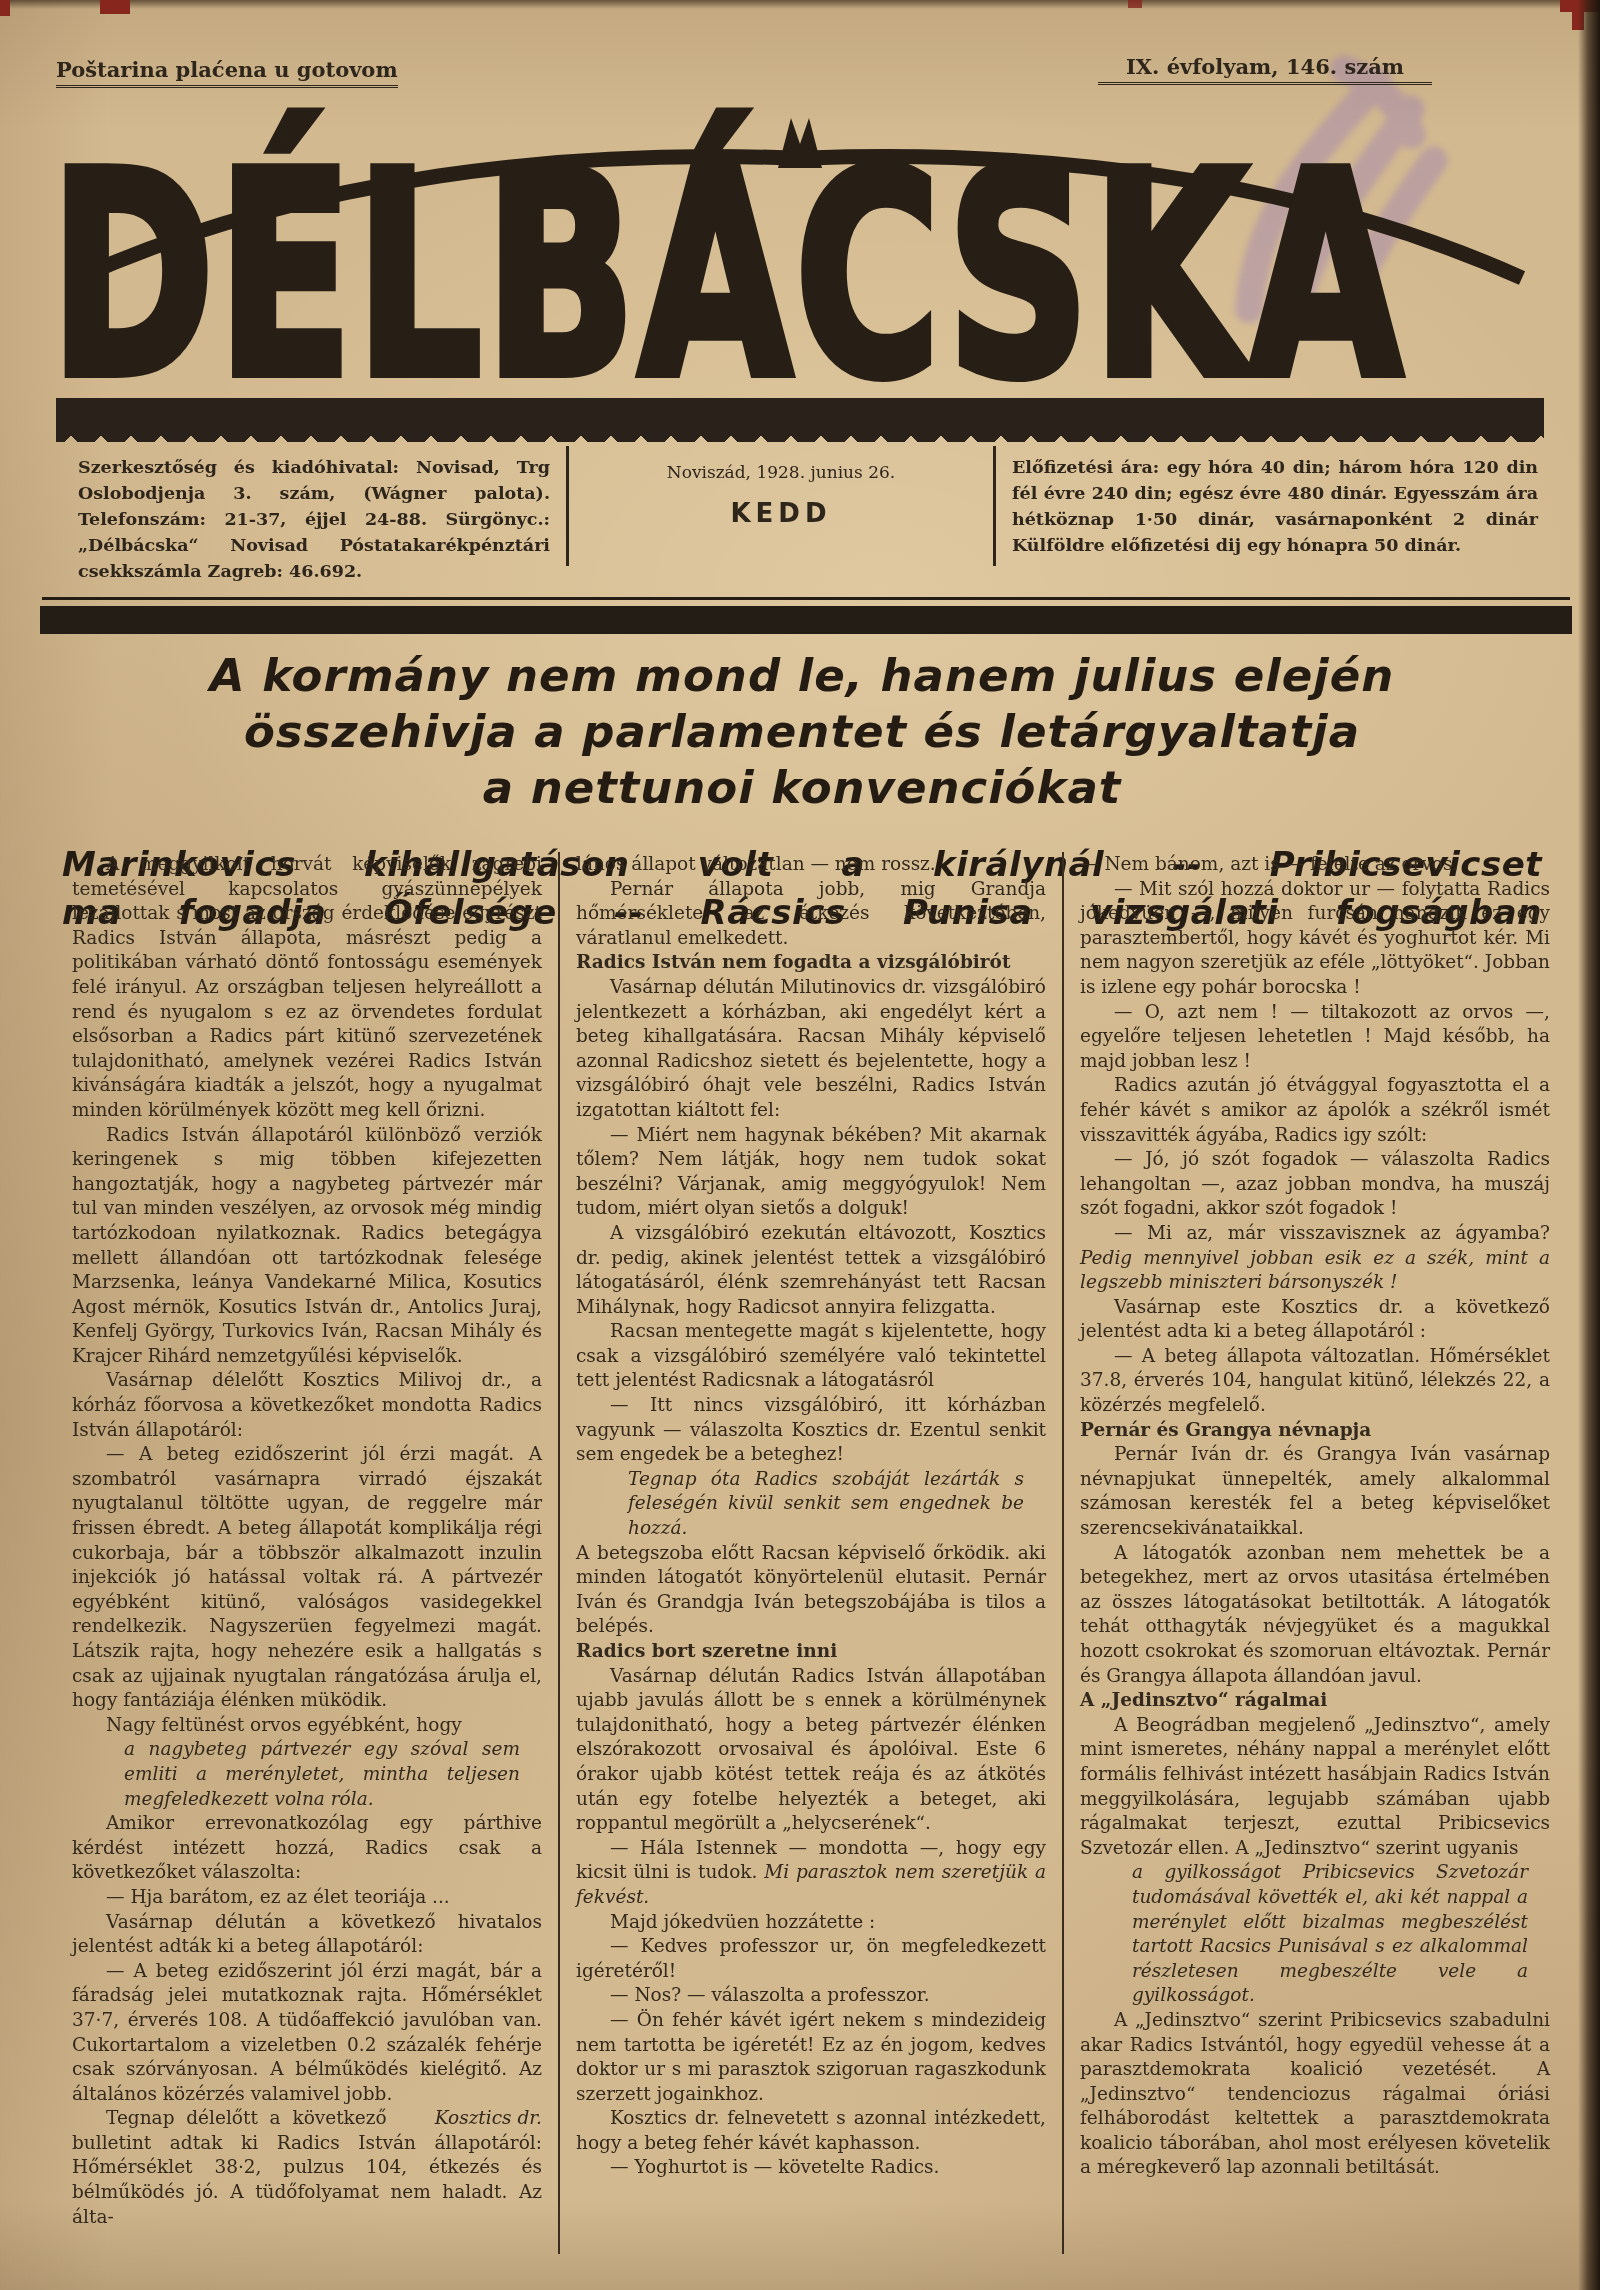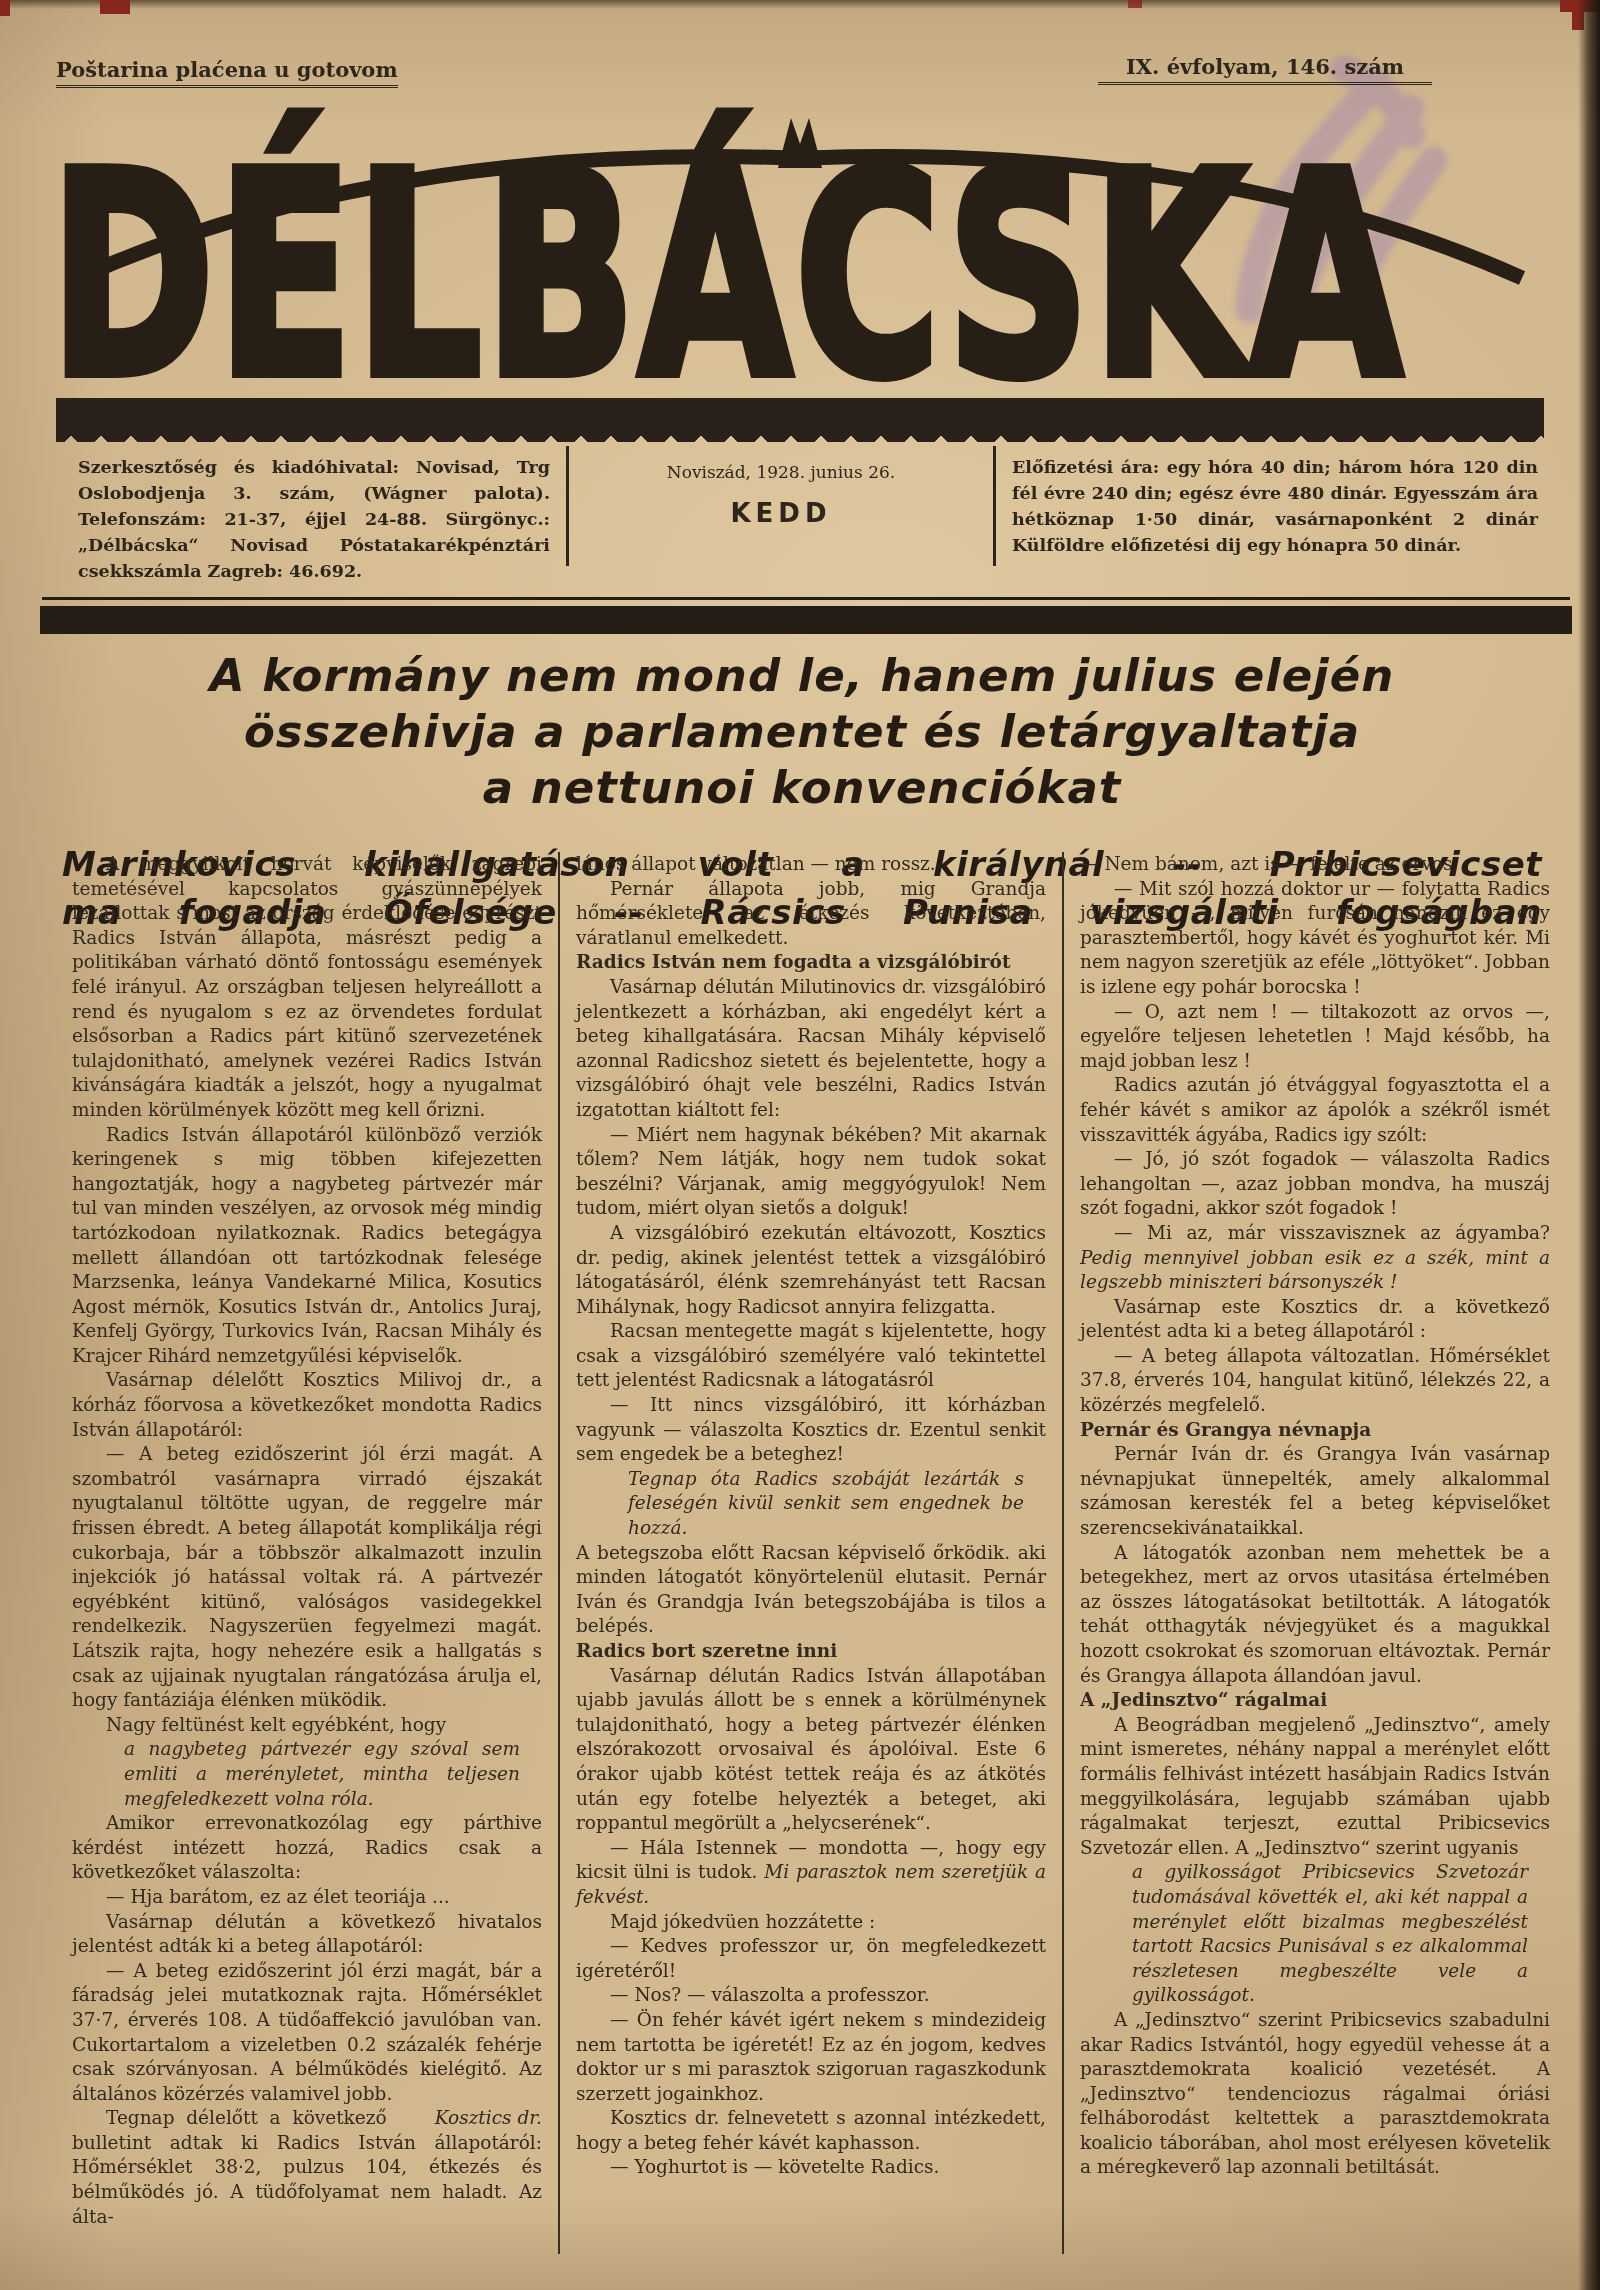--- a/index.html
+++ b/index.html
@@ -135,21 +135,21 @@
       <div class="subline">ma fogadja Őfelsége -- Rácsics Punisa vizsgálati fogságban</div>
     </div>
   </div>
 
   <div class="cols" id="columns">
       <div class="col">
         <p class="b-p"><span>A meggyilkolt horvát képviselők zagrebi temetésével kapcsolatos gyászünnepélyek lezajlottak s most az ország érdeklődése egyrészt Radics István állapota, másrészt pedig a politikában várható döntő fontosságu események felé irányul. Az országban teljesen helyreállott a rend és nyugalom s ez az örvendetes fordulat elsősorban a Radics párt kitünő szervezetének tulajdonitható, amelynek vezérei Radics István kivánságára kiadták a jelszót, hogy a nyugalmat minden körülmények között meg kell őrizni.</span></p>
         <p class="b-p"><span>Radics István állapotáról különböző verziók keringenek s mig többen kifejezetten hangoztatják, hogy a nagybeteg pártvezér már tul van minden veszélyen, az orvosok még mindig tartózkodoan nyilatkoznak. Radics betegágya mellett állandóan ott tartózkodnak felesége Marzsenka, leánya Vandekarné Milica, Kosutics Agost mérnök, Kosutics István dr., Antolics Juraj, Kenfelj György, Turkovics Iván, Racsan Mihály és Krajcer Rihárd nemzetgyűlési képviselők.</span></p>
         <p class="b-p"><span>Vasárnap délelőtt Kosztics Milivoj dr., a kórház főorvosa a következőket mondotta Radics István állapotáról:</span></p>
         <p class="b-p"><span>— A beteg ezidőszerint jól érzi magát. A szombatról vasárnapra virradó éjszakát nyugtalanul töltötte ugyan, de reggelre már frissen ébredt. A beteg állapotát komplikálja régi cukorbaja, bár a többször alkalmazott inzulin injekciók jó hatással voltak rá. A pártvezér egyébként kitünő, valóságos vasidegekkel rendelkezik. Nagyszerüen fegyelmezi magát. Látszik rajta, hogy nehezére esik a hallgatás s csak az ujjainak nyugtalan rángatózása árulja el, hogy fantáziája élénken müködik.</span></p>
-        <p class="b-p"><span>Nagy feltünést kelt egyébként, hogy</span></p>
+        <p class="b-p"><span>Nagy feltünést orvos egyébként, hogy</span></p>
         <p class="b-i"><span>a nagybeteg pártvezér egy szóval sem emliti a merényletet, mintha teljesen megfeledkezett volna róla.</span></p>
         <p class="b-p"><span>Amikor errevonatkozólag egy párthive kérdést intézett hozzá, Radics csak a következőket válaszolta:</span></p>
         <p class="b-p"><span>— Hja barátom, ez az élet teoriája ...</span></p>
         <p class="b-p"><span>Vasárnap délután a következő hivatalos jelentést adták ki a beteg állapotáról:</span></p>
         <p class="b-p"><span>— A beteg ezidőszerint jól érzi magát, bár a fáradság jelei mutatkoznak rajta. Hőmérséklet 37·7, érverés 108. A tüdőaffekció javulóban van. Cukortartalom a vizeletben 0.2 százalék fehérje csak szórványosan. A bélműködés kielégitő. Az általános közérzés valamivel jobb.</span><span class="sig">Kosztics dr.</span></p>
         <p class="b-p"><span>Tegnap délelőtt a következő bulletint adtak ki Radics István állapotáról: Hőmérséklet 38·2, pulzus 104, étkezés és bélműködés jó. A tüdőfolyamat nem haladt. Az álta-</span></p>
       </div>
       <div class="colrule"></div>
       <div class="col">
         <p class="b-cont"><span>lános állapot változatlan — nem rossz.</span></p>

